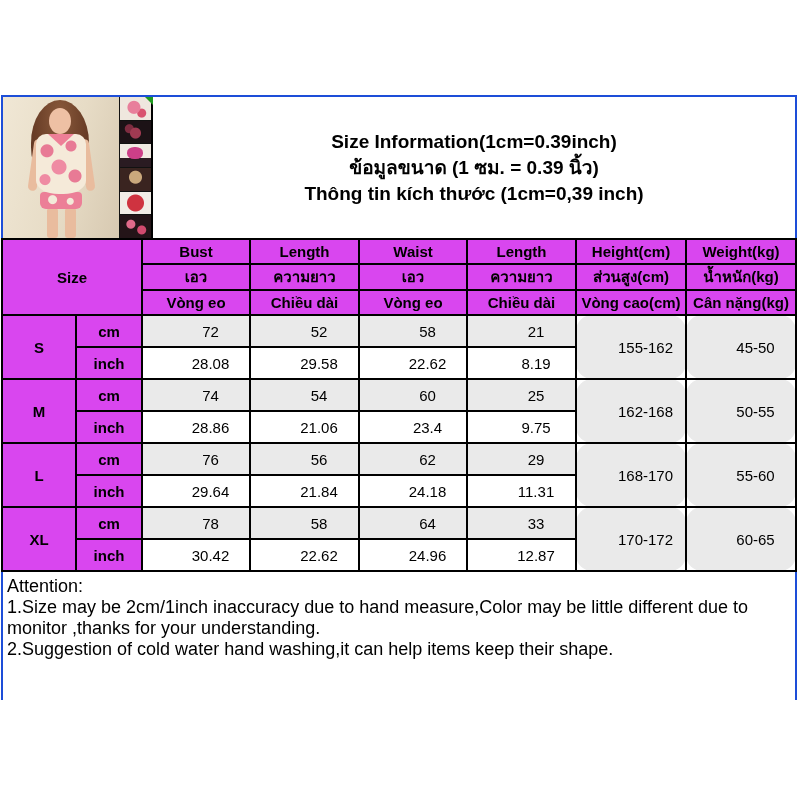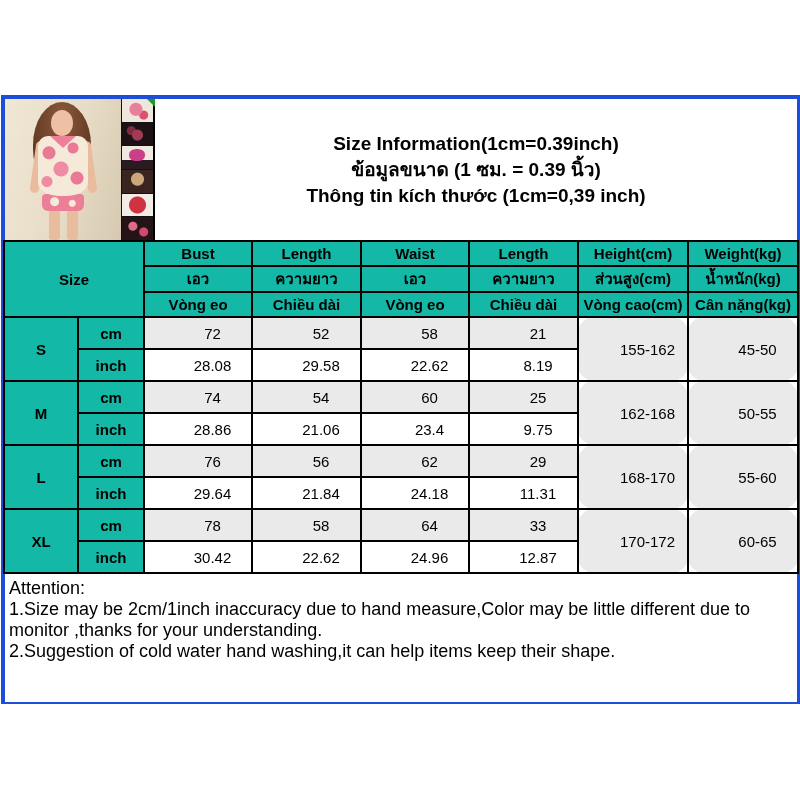--- a/index.html
+++ b/index.html
@@ -3,21 +3,21 @@
 <meta charset="utf-8">
 <style>
   html,body{margin:0;padding:0;}
   body{
     width:800px;height:800px;background:#ffffff;
     font-family:"Liberation Sans", sans-serif;color:#000;
     position:relative;overflow:hidden;
   }
   .sheet{
     position:absolute;left:1px;top:95px;width:792px;height:601px;
-    border:4px solid #1d4ed8;background:#fff;
+    border:2px solid #1d4ed8;background:#fff;
   }
   
   .top-row{display:flex;height:141px;}
   .main-photo{
     width:116px;height:141px;position:relative;overflow:hidden;flex:none;
     background:linear-gradient(105deg,#f0e7d5 0%,#e7dcc6 55%,#d7c9b1 100%);
   }
   .ph{position:absolute;}
   .hair{left:28px;top:3px;width:58px;height:86px;border-radius:50% 50% 45% 45%;
     background:radial-gradient(ellipse at 50% 22%,#8a5a3c 0%,#6b3f28 60%,#5a3220 100%);}
@@ -65,21 +65,21 @@
   }
   .title-line{font-weight:bold;font-size:19px;line-height:26px;}
   
   table.size-table{
     border-collapse:collapse;table-layout:fixed;width:794px;margin-left:-2px;
   }
   .size-table th,.size-table td{
     border:2px solid #000;text-align:center;vertical-align:middle;
     padding:0;font-size:15px;overflow:hidden;white-space:nowrap;
   }
-  .size-table th{font-weight:bold;background:#14b8a6;}
+  .size-table th{font-weight:bold;background:#d946ef;}
   .size-table td{font-weight:normal;background:#fff;padding-left:29px;}
   tr.hdr{height:25px;}
   tr.body-row{height:32px;}
   .size-cell{font-size:32px;font-weight:bold;background:#dcdcdc;}
   tr.cm-row td{background:#eaeaea;}
   tr.inch-row td{background:#ffffff;margin-left:32px;}
   td.merged{background:#eaeaea !important;border-radius:16px;}
   
   .attention{
     height:128px;padding:4px 6px 0 4px;font-size:18px;line-height:21px;

